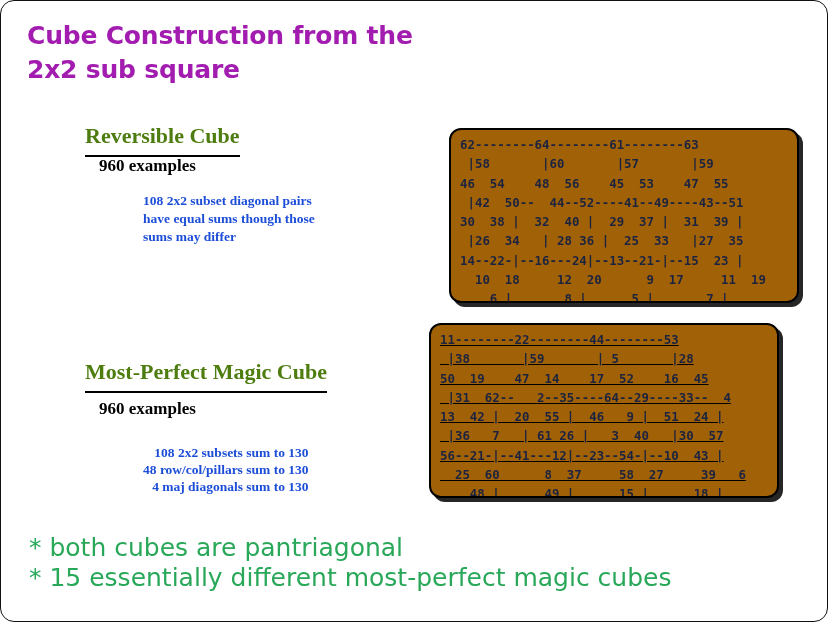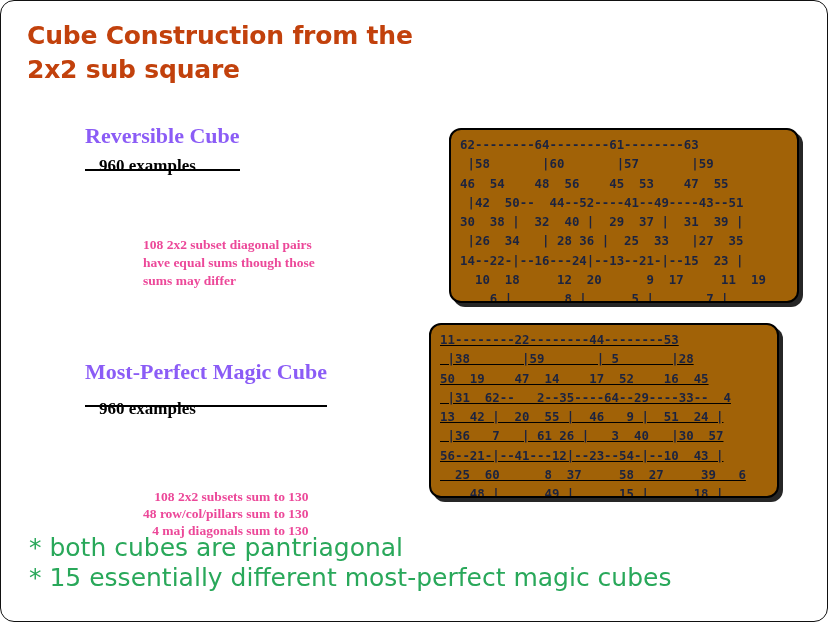--- a/index.html
+++ b/index.html
@@ -26,53 +26,52 @@
   
   .title {
     position: absolute;
     left: 26px;
     top: 18px;
     width: 470px;
     font-family: "DejaVu Sans", sans-serif;
     font-weight: bold;
     font-size: 25px;
     line-height: 34px;
-    color: #c2410c;
+    color: #a21caf;
     letter-spacing: -0.2px;
   }
   .title .line2 { display: block; }
 
   
   .sect-head {
     position: absolute;
     font-family: "Liberation Serif", serif;
     font-weight: bold;
     font-size: 22px;
-    color: #8b5cf6;
+    color: #4d7c0f;
     border-bottom: 2px solid #000000;
-    padding-bottom: 20px;
+    padding-bottom: 6px;
     white-space: nowrap;
   }
   .sect-examples {
     position: absolute;
     font-family: "Liberation Serif", serif;
     font-weight: bold;
     font-size: 17px;
     color: #000000;
     white-space: nowrap;
   }
   .sect-note {
     position: absolute;
     font-family: "Liberation Serif", serif;
     font-weight: bold;
     font-size: 13.5px;
     line-height: 18px;
-    color: #ec4899;
+    color: #1d4ed8;
     white-space: pre-line;
-    margin-top: 44px;
   }
 
   #rev-head   { left: 84px;  top: 122px; }
   #rev-ex     { left: 98px;  top: 155px; }
   #rev-note1  { left: 142px; top: 191px; }
   #rev-note2  { left: 142px; top: 270px; }
 
   #mpm-head   { left: 84px;  top: 358px; }
   #mpm-ex     { left: 98px;  top: 398px; }
   #mpm-note1  { left: 142px; top: 443px; line-height: 17px; text-align: right; }

